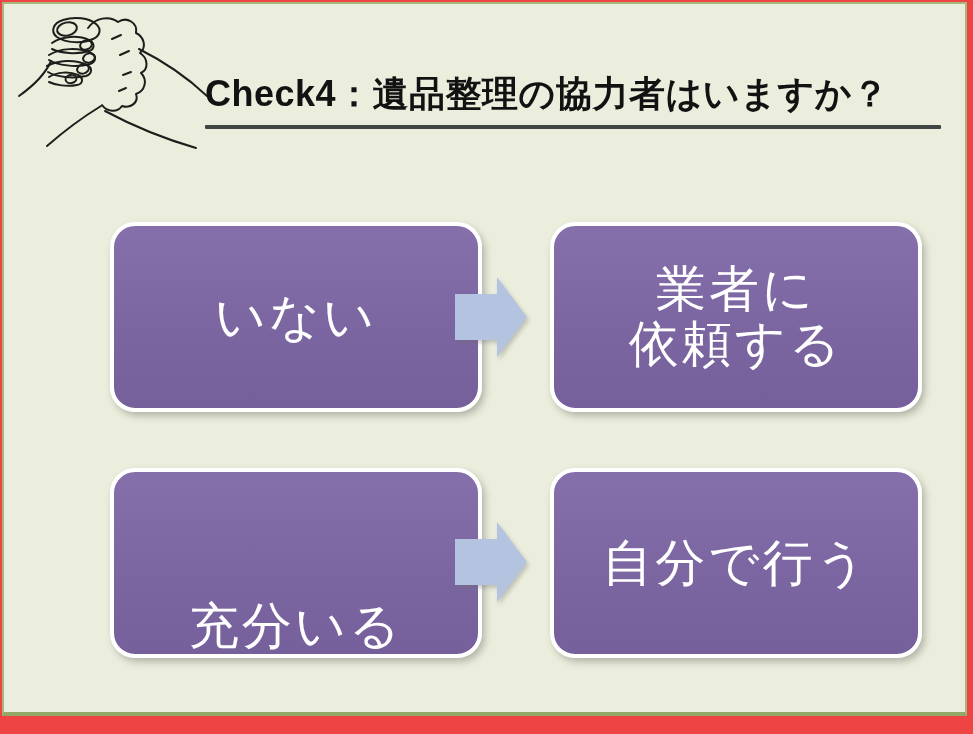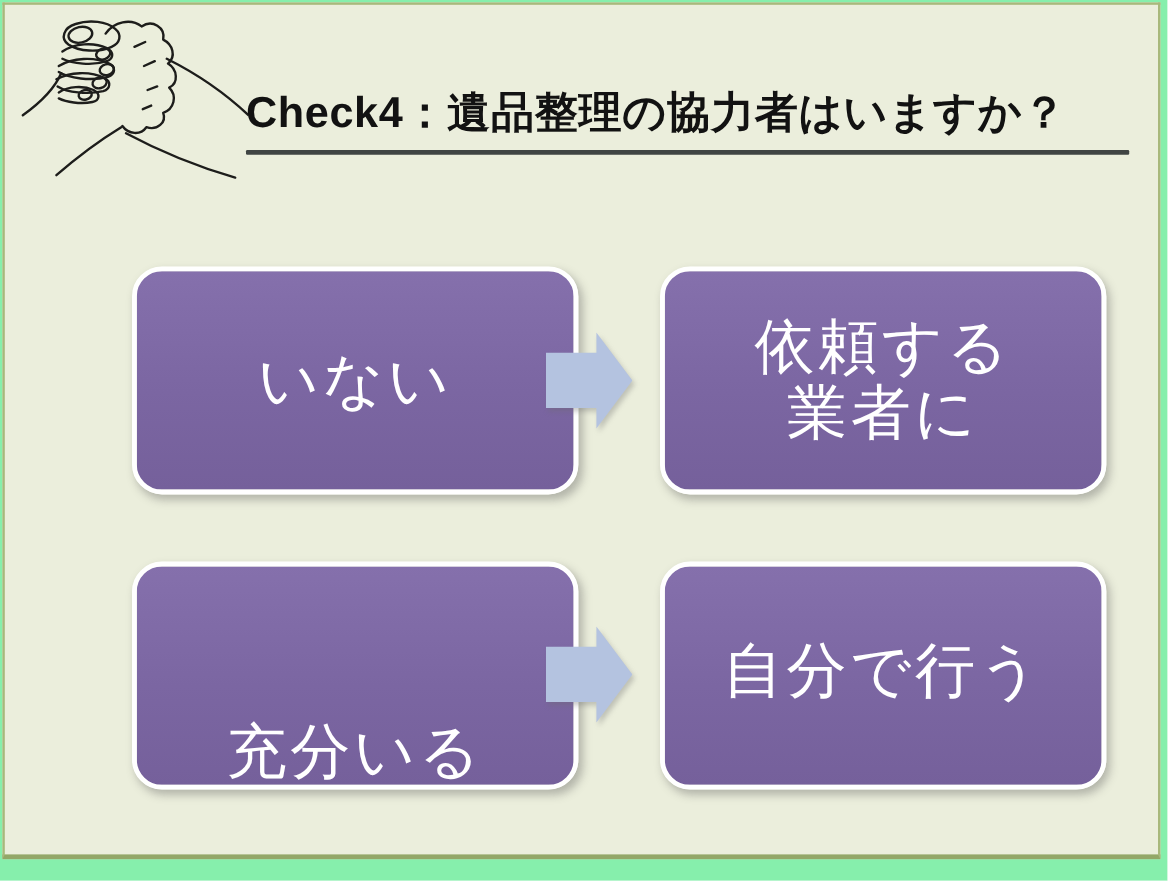--- a/index.html
+++ b/index.html
@@ -1,19 +1,19 @@
 <!DOCTYPE html>
 <html><head>
 <meta charset="utf-8">
 <style>
   html,body{margin:0;padding:0;background:#ffffff;}
   .page{
     position:relative;
     width:973px;height:734px;
-    background:#86efac;
+    background:#ef4444;
     overflow:hidden;
     font-family:"Liberation Sans","DejaVu Sans",sans-serif;
   }
   .slide{
     position:absolute;left:2px;top:2px;
     width:965px;height:714px;
     box-sizing:border-box;
     background:#ebeedc;
     border:2px solid #a8b87c;
     border-bottom:4px solid #93a768;
@@ -39,21 +39,21 @@
     box-shadow:3px 4px 7px rgba(90,90,90,0.38);
     display:flex;flex-direction:column;align-items:center;justify-content:center;
     color:#ffffff;
     font-size:50px;font-weight:400;letter-spacing:3px;
     line-height:1.1;
     text-align:center;
   }
   .box-tl{left:110px;top:222px;}
   .box-tr{left:550px;top:222px;}
   .box-bl{left:110px;top:468px;justify-content:flex-end;}
-  .box-br{left:550px;top:468px;font-family:Liberation Mono, monospace;}
+  .box-br{left:550px;top:468px;}
   .box-line{display:block;}
   .arrow{
     position:absolute;width:72px;height:80px;
     filter:drop-shadow(2px 3px 2px rgba(110,110,110,0.35));
   }
   .arrow-1{left:455px;top:277px;}
   .arrow-2{left:455px;top:522px;}
 </style>
 </head>
 <body>
@@ -94,22 +94,22 @@
 
   <div class="flow-box box-tl">
     <span class="box-line">いない</span>
   </div>
 
   <svg class="arrow arrow-1" viewBox="0 0 72 80">
     <polygon points="0,17 42,17 42,0 72,40 42,80 42,63 0,63" fill="#b4c3e0"></polygon>
   </svg>
 
   <div class="flow-box box-tr">
+    <span class="box-line">業者に</span>
     <span class="box-line">依頼する</span>
-    <span class="box-line">業者に</span>
   </div>
 
   <div class="flow-box box-bl">
     <span class="box-line">充分いる</span>
   </div>
 
   <svg class="arrow arrow-2" viewBox="0 0 72 80">
     <polygon points="0,17 42,17 42,0 72,40 42,80 42,63 0,63" fill="#b4c3e0"></polygon>
   </svg>
 

